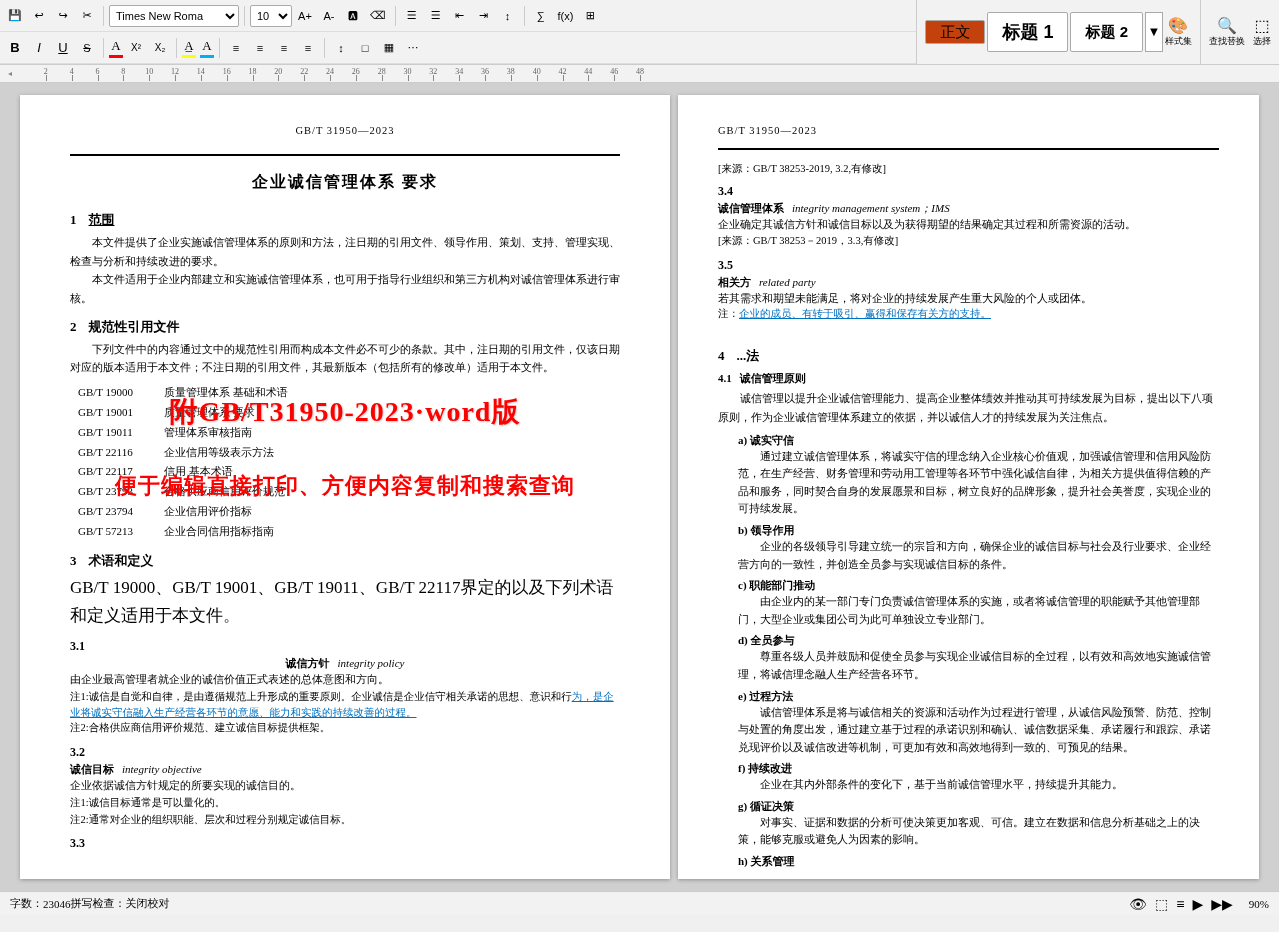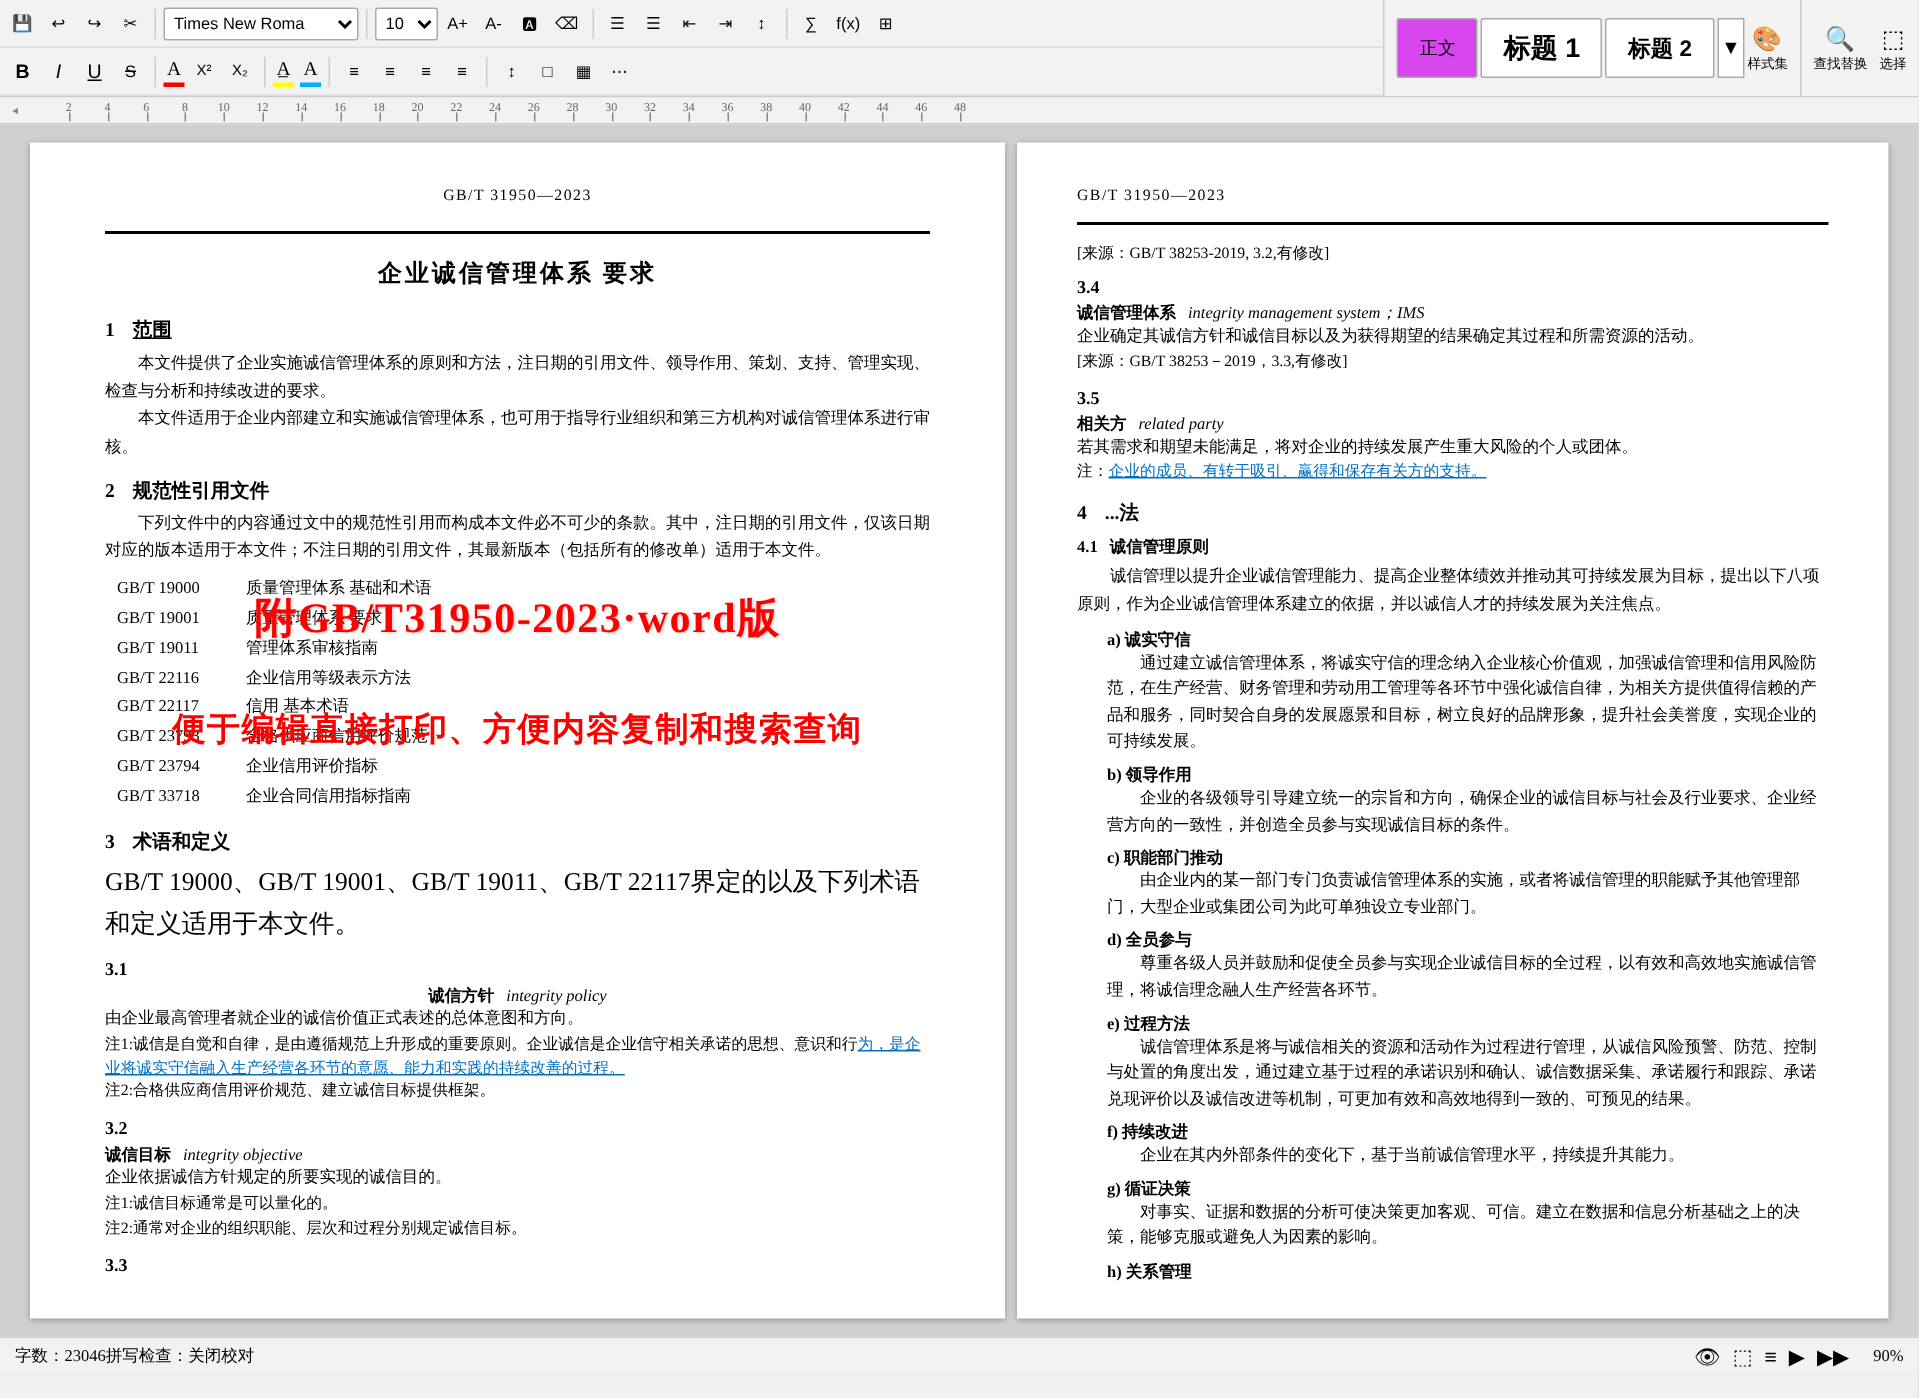--- a/index.html
+++ b/index.html
@@ -18,22 +18,22 @@
     }
 
     .font-select {
       height: 22px; font-size: 11px; border: 1px solid #aaa; border-radius: 2px; padding: 0 2px; background: white; min-width: 130px;
     }
     .font-size-select {
       height: 22px; font-size: 11px; border: 1px solid #aaa; border-radius: 2px; padding: 0 2px; background: white; width: 42px;
     }
     .separator { width: 1px; height: 20px; background: #ccc; margin: 0 3px; }
     .style-btn-normal { 
-      height: 40px; padding: 0 14px; border: 1px solid #aaa; border-radius: 2px; cursor: pointer;
-      font-size: 12px; background: #d946ef; display: flex; align-items: center; justify-content: center;
+      height: 24px; padding: 0 14px; border: 1px solid #aaa; border-radius: 2px; cursor: pointer;
+      font-size: 15px; background: #c2410c; display: flex; align-items: center; justify-content: center;
     }
     .style-btn-h1 { 
       height: 40px; padding: 0 14px; border: 1px solid #aaa; border-radius: 2px; cursor: pointer;
       font-size: 18px; font-weight: bold; background: white; display: flex; align-items: center; justify-content: center;
     }
     .style-btn-h2 { 
       height: 40px; padding: 0 14px; border: 1px solid #aaa; border-radius: 2px; cursor: pointer;
       font-size: 15px; font-weight: bold; background: white; display: flex; align-items: center; justify-content: center;
     }
     .style-dropdown { height: 40px; width: 18px; border: 1px solid #aaa; background: white; cursor: pointer; display: flex; align-items: center; justify-content: center; }
@@ -323,21 +323,21 @@
           </div>
           <div class="ref-item">
             <span class="ref-code">GB/T  23793</span>
             <span>合格供应商信用评价规范</span>
           </div>
           <div class="ref-item">
             <span class="ref-code">GB/T  23794</span>
             <span>企业信用评价指标</span>
           </div>
           <div class="ref-item">
-            <span class="ref-code">GB/T  33718</span>
+            <span class="ref-code">GB/T  57213</span>
             <span>企业合同信用指标指南</span>
           </div>
         </div>
     </div>
 
     <div style="margin-bottom:8px;">
       <div style="display:flex; align-items:baseline; margin-bottom:4px;">
         <span class="section-label" style="margin-right:12px;">3</span>
         <span class="section-label">术语和定义</span>
       </div>
@@ -383,21 +383,21 @@
     <div style="margin-bottom:10px;">
       <div class="term-number">3.4</div>
       <div style="display:flex; gap:8px; align-items:baseline;">
         <span class="small-bold">诚信管理体系</span>
         <span class="english-term">integrity management system；IMS</span>
       </div>
       <p class="term-def">企业确定其诚信方针和诚信目标以及为获得期望的结果确定其过程和所需资源的活动。</p>
       <p style="font-size:10.5px;">[来源：GB/T  38253－2019，3.3,有修改]</p>
     </div>
 
-    <div style="margin-bottom:12px;">
+    <div style="margin-bottom:26px;">
       <div class="term-number">3.5</div>
       <div style="display:flex; gap:8px; align-items:baseline;">
         <span class="small-bold">相关方</span>
         <span class="english-term">related party</span>
       </div>
       <p class="term-def">若其需求和期望未能满足，将对企业的持续发展产生重大风险的个人或团体。</p>
       <p style="font-size:10.5px;">
         注：<span style="color:#0070c0; text-decoration:underline;">企业的成员、有转于吸引、赢得和保存有关方的支持。</span>
       </p>
     </div>

